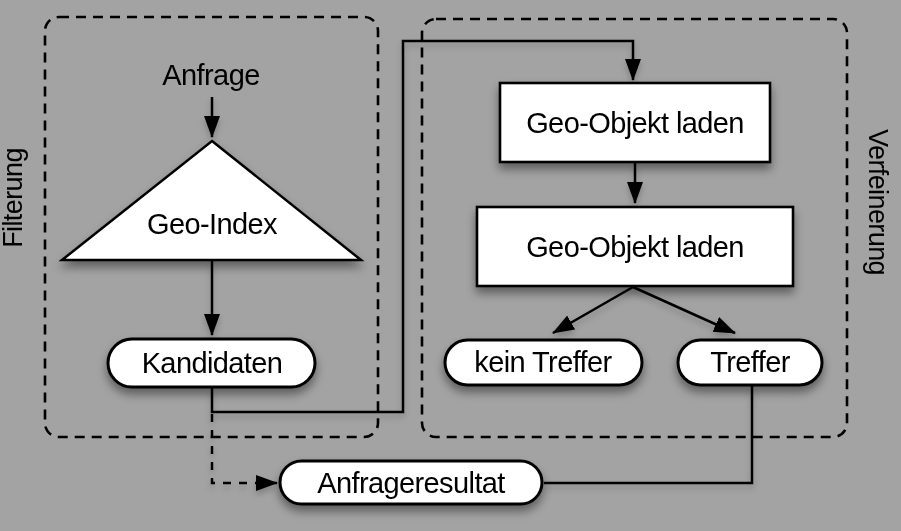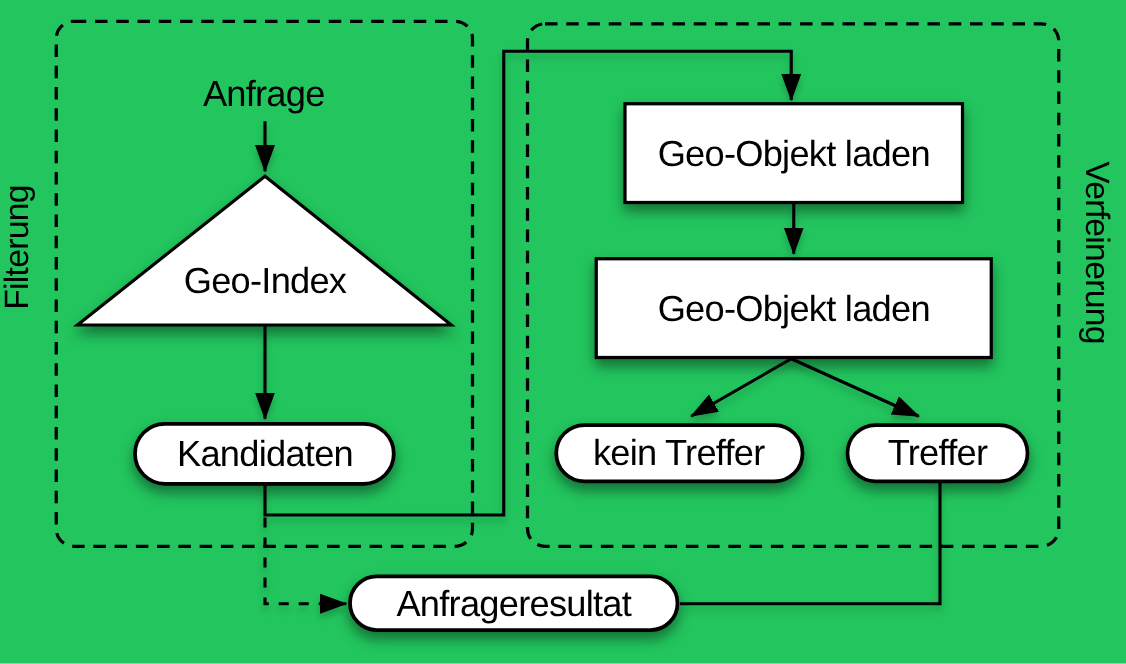--- a/index.html
+++ b/index.html
@@ -7,21 +7,21 @@
     padding: 0;
     background: #ffffff;
     width: 901px;
     height: 531px;
     overflow: hidden;
   }
   .canvas {
     position: relative;
     width: 901px;
     height: 531px;
-    background: #22c55e;
+    background: #a3a3a3;
   }
   svg {
     display: block;
   }
   text {
     font-family: "Liberation Sans", "DejaVu Sans", sans-serif;
     font-weight: 500;
     font-size: 29px;
     letter-spacing: -0.6px;
     fill: #000000;

